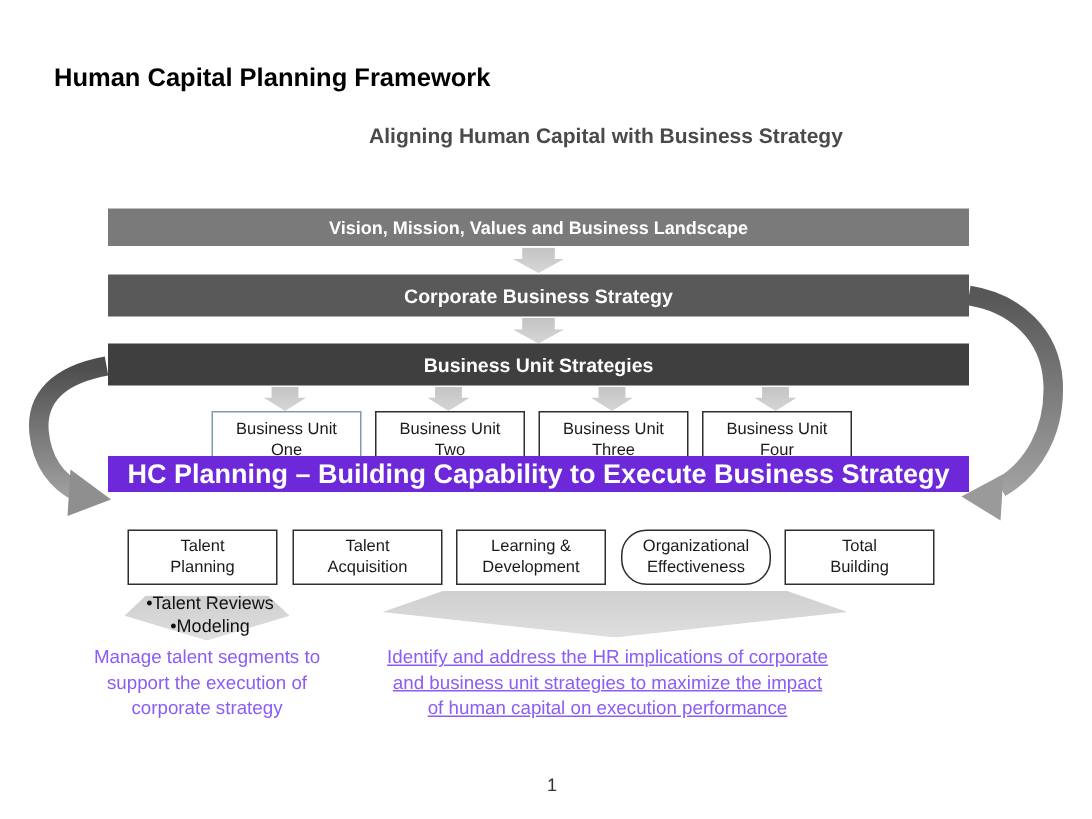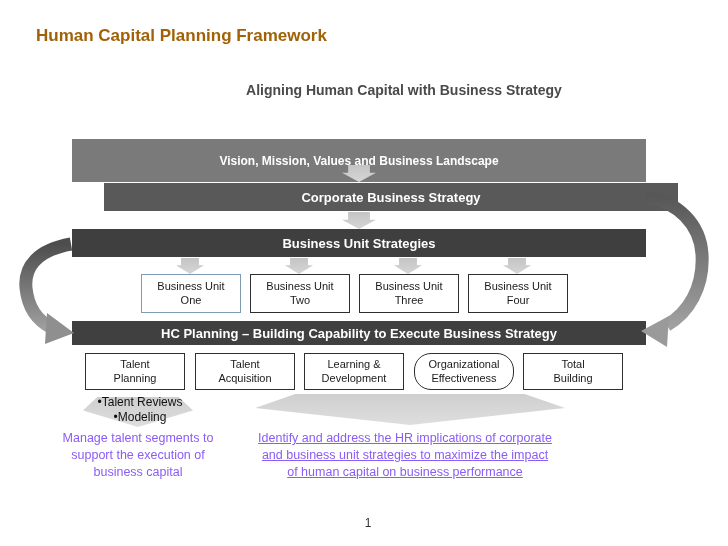--- a/index.html
+++ b/index.html
@@ -7,36 +7,36 @@
     font-family:"Liberation Sans", sans-serif;
     background:#ffffff;
   }
   .slide{
     position:relative;
     width:728px;height:546px;
     background:#ffffff;
     overflow:hidden;
   }
   .title{
-    position:absolute;left:36px;top:26px;
-    font-size:17px;font-weight:bold;color:#a16207;
+    position:absolute;left:36px;top:42px;
+    font-size:17px;font-weight:bold;color:#000000;
   }
   .subtitle{
     position:absolute;left:0;top:82px;width:728px;
     text-align:center;font-size:14px;font-weight:bold;color:#4a4a4a;padding-left:40px;
   }
   .bar{
     position:absolute;left:72px;width:574px;
     display:flex;align-items:center;justify-content:center;
     color:#ffffff;font-weight:bold;text-align:center;
   }
-  .bar-vision{top:139px;height:43px;background:#7a7a7a;font-size:12px;}
-  .bar-corporate{top:183px;height:28px;background:#595959;font-size:13px;margin-left:32px;}
+  .bar-vision{top:139px;height:25px;background:#7a7a7a;font-size:12px;}
+  .bar-corporate{top:183px;height:28px;background:#595959;font-size:13px;}
   .bar-bu{top:229px;height:28px;background:#3f3f3f;font-size:13px;}
-  .bar-hc{top:321px;height:24px;background:#404040;font-size:13px;}
+  .bar-hc{top:304px;height:24px;background:#6d28d9;font-size:18px;}
   .chev{
     position:absolute;
     background:linear-gradient(#c4c4c4,#d6d6d6);
     clip-path:polygon(18% 0,82% 0,82% 45%,100% 45%,50% 100%,0 45%,18% 45%);
   }
   .chev-lg{width:34px;height:17px;}
   .chev-sm{width:28px;height:16px;}
   .wbox{
     position:absolute;width:98px;height:37px;
     background:#ffffff;border:1px solid #2e2e2e;
@@ -139,26 +139,26 @@
   <div class="banner banner-sm"></div>
   <div class="bullets">
     <div>•Talent Reviews</div>
     <div>•Modeling</div>
   </div>
   <div class="banner banner-lg"></div>
 
   <div class="note note-left">
     <div>Manage talent segments to</div>
     <div>support the execution of</div>
-    <div>business capital</div>
+    <div>corporate strategy</div>
   </div>
   <div class="note note-right">
     <div>Identify and address the HR implications of corporate</div>
     <div>and business unit strategies to maximize the impact</div>
-    <div>of human capital on business performance</div>
+    <div>of human capital on execution performance</div>
   </div>
 
   <div class="pagenum">1</div>
 
   <svg class="arrows-svg" width="728" height="546" viewBox="0 0 728 546">
     <defs>
       <linearGradient id="gradL" x1="0" y1="0" x2="0" y2="1">
         <stop offset="0" stop-color="#4d4d4d"></stop>
         <stop offset="1" stop-color="#9e9e9e"></stop>
       </linearGradient>

